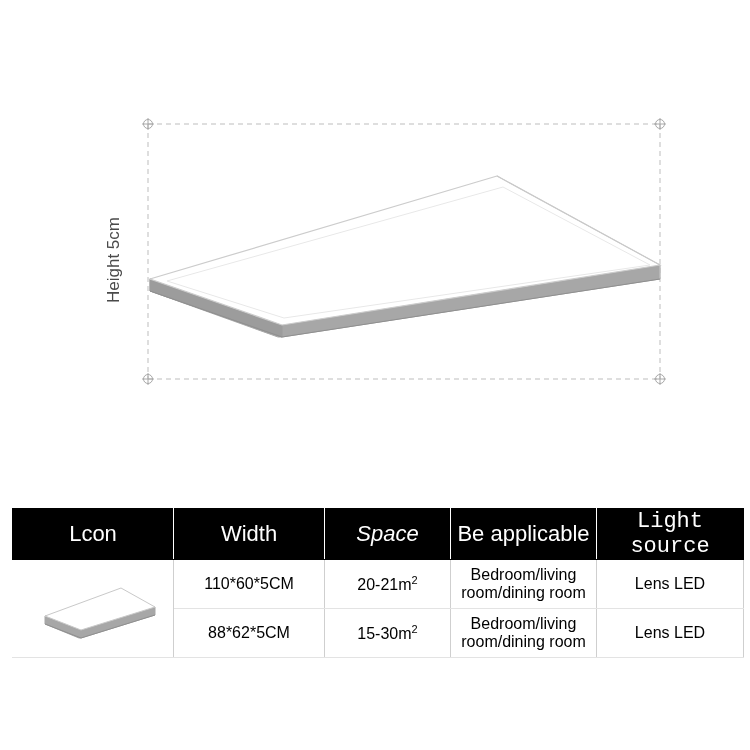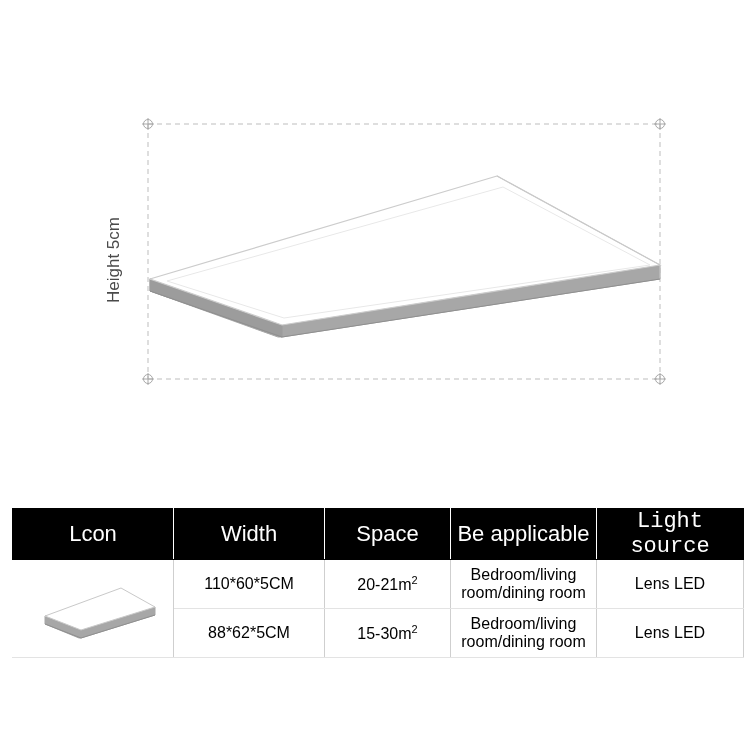--- a/index.html
+++ b/index.html
@@ -75,21 +75,21 @@
     border: 1px solid #000000;
     border-right: 1px solid #ffffff;
     margin-left: 20px;
   }
   #spec-table thead th:last-child {
     border-right: 1px solid #000000;
     font-family: Liberation Mono, monospace;
   }
   .col-icon   { width: 160px; }
   .col-size   { width: 150px; }
-  .col-space  { width: 125px; }
+  .col-space  { width: 125px; font-style: italic; }
   .col-apply  { width: 145px; }
   .col-source { width: 146px; }
 
   #spec-table tbody td {
     height: 48px;
     font-size: 16px;
     color: #000;
     background: #ffffff;
     border-left: 1px solid #cfcfcf;
     border-right: 1px solid #cfcfcf;

